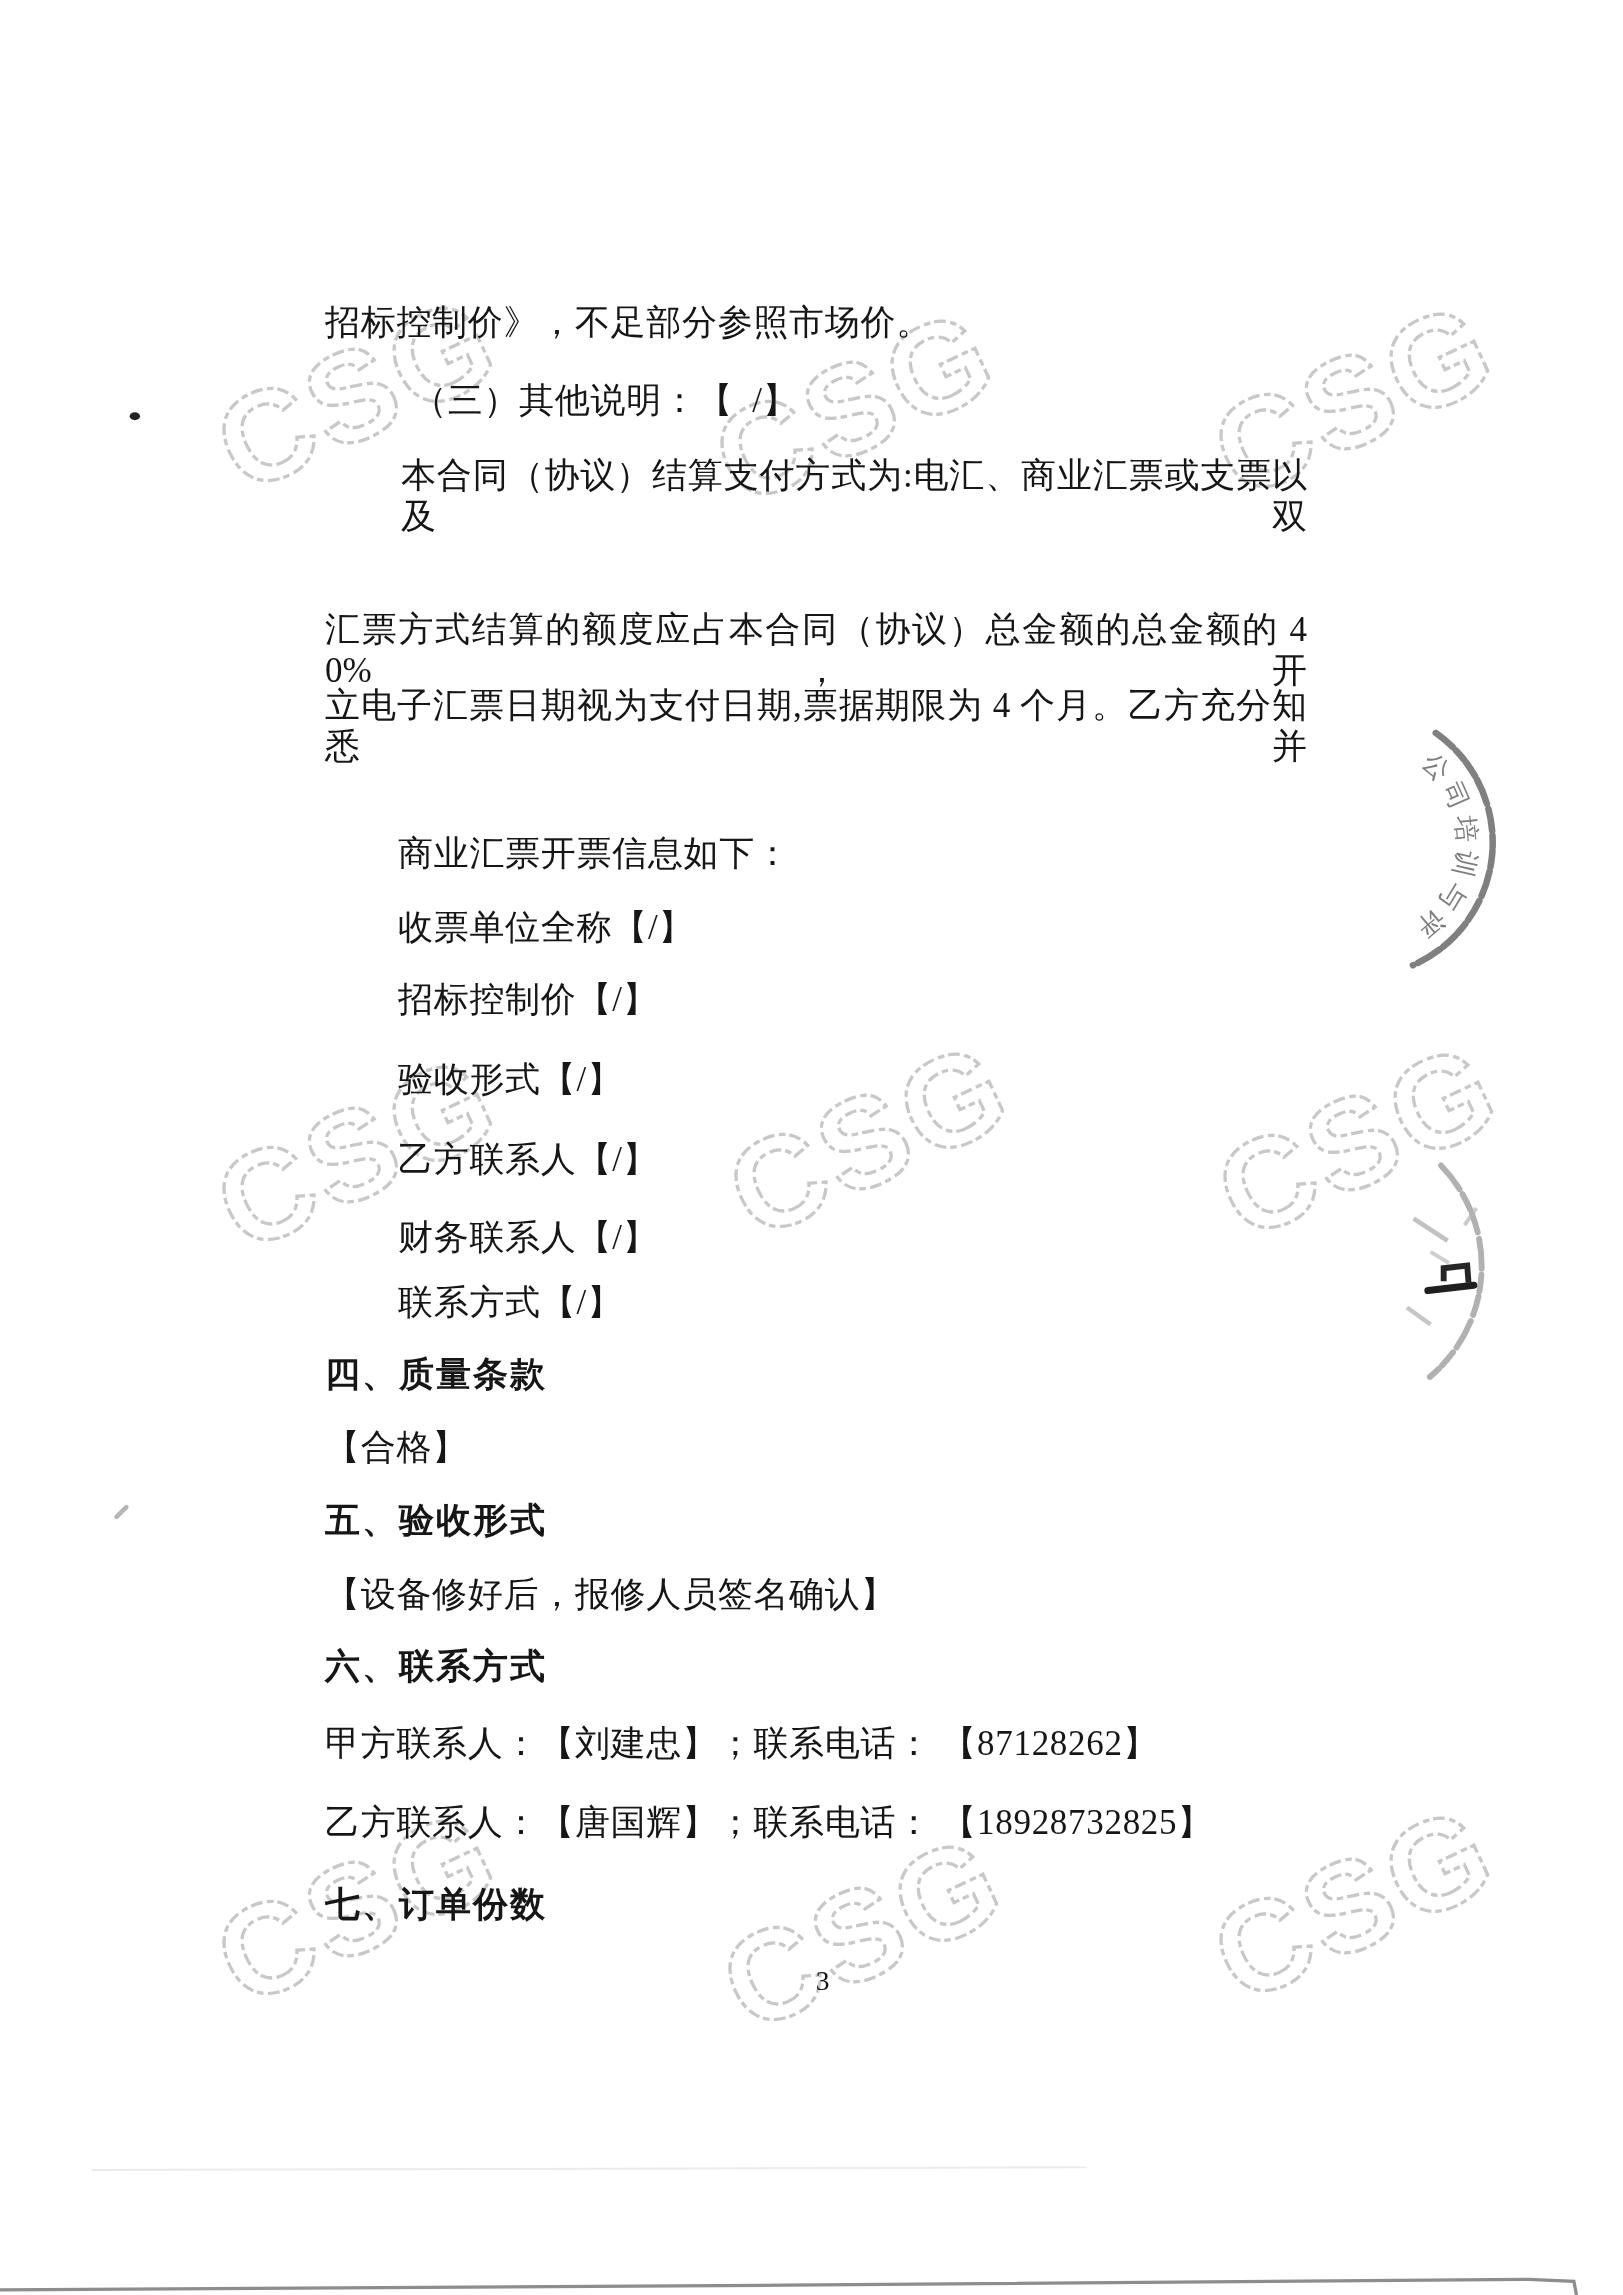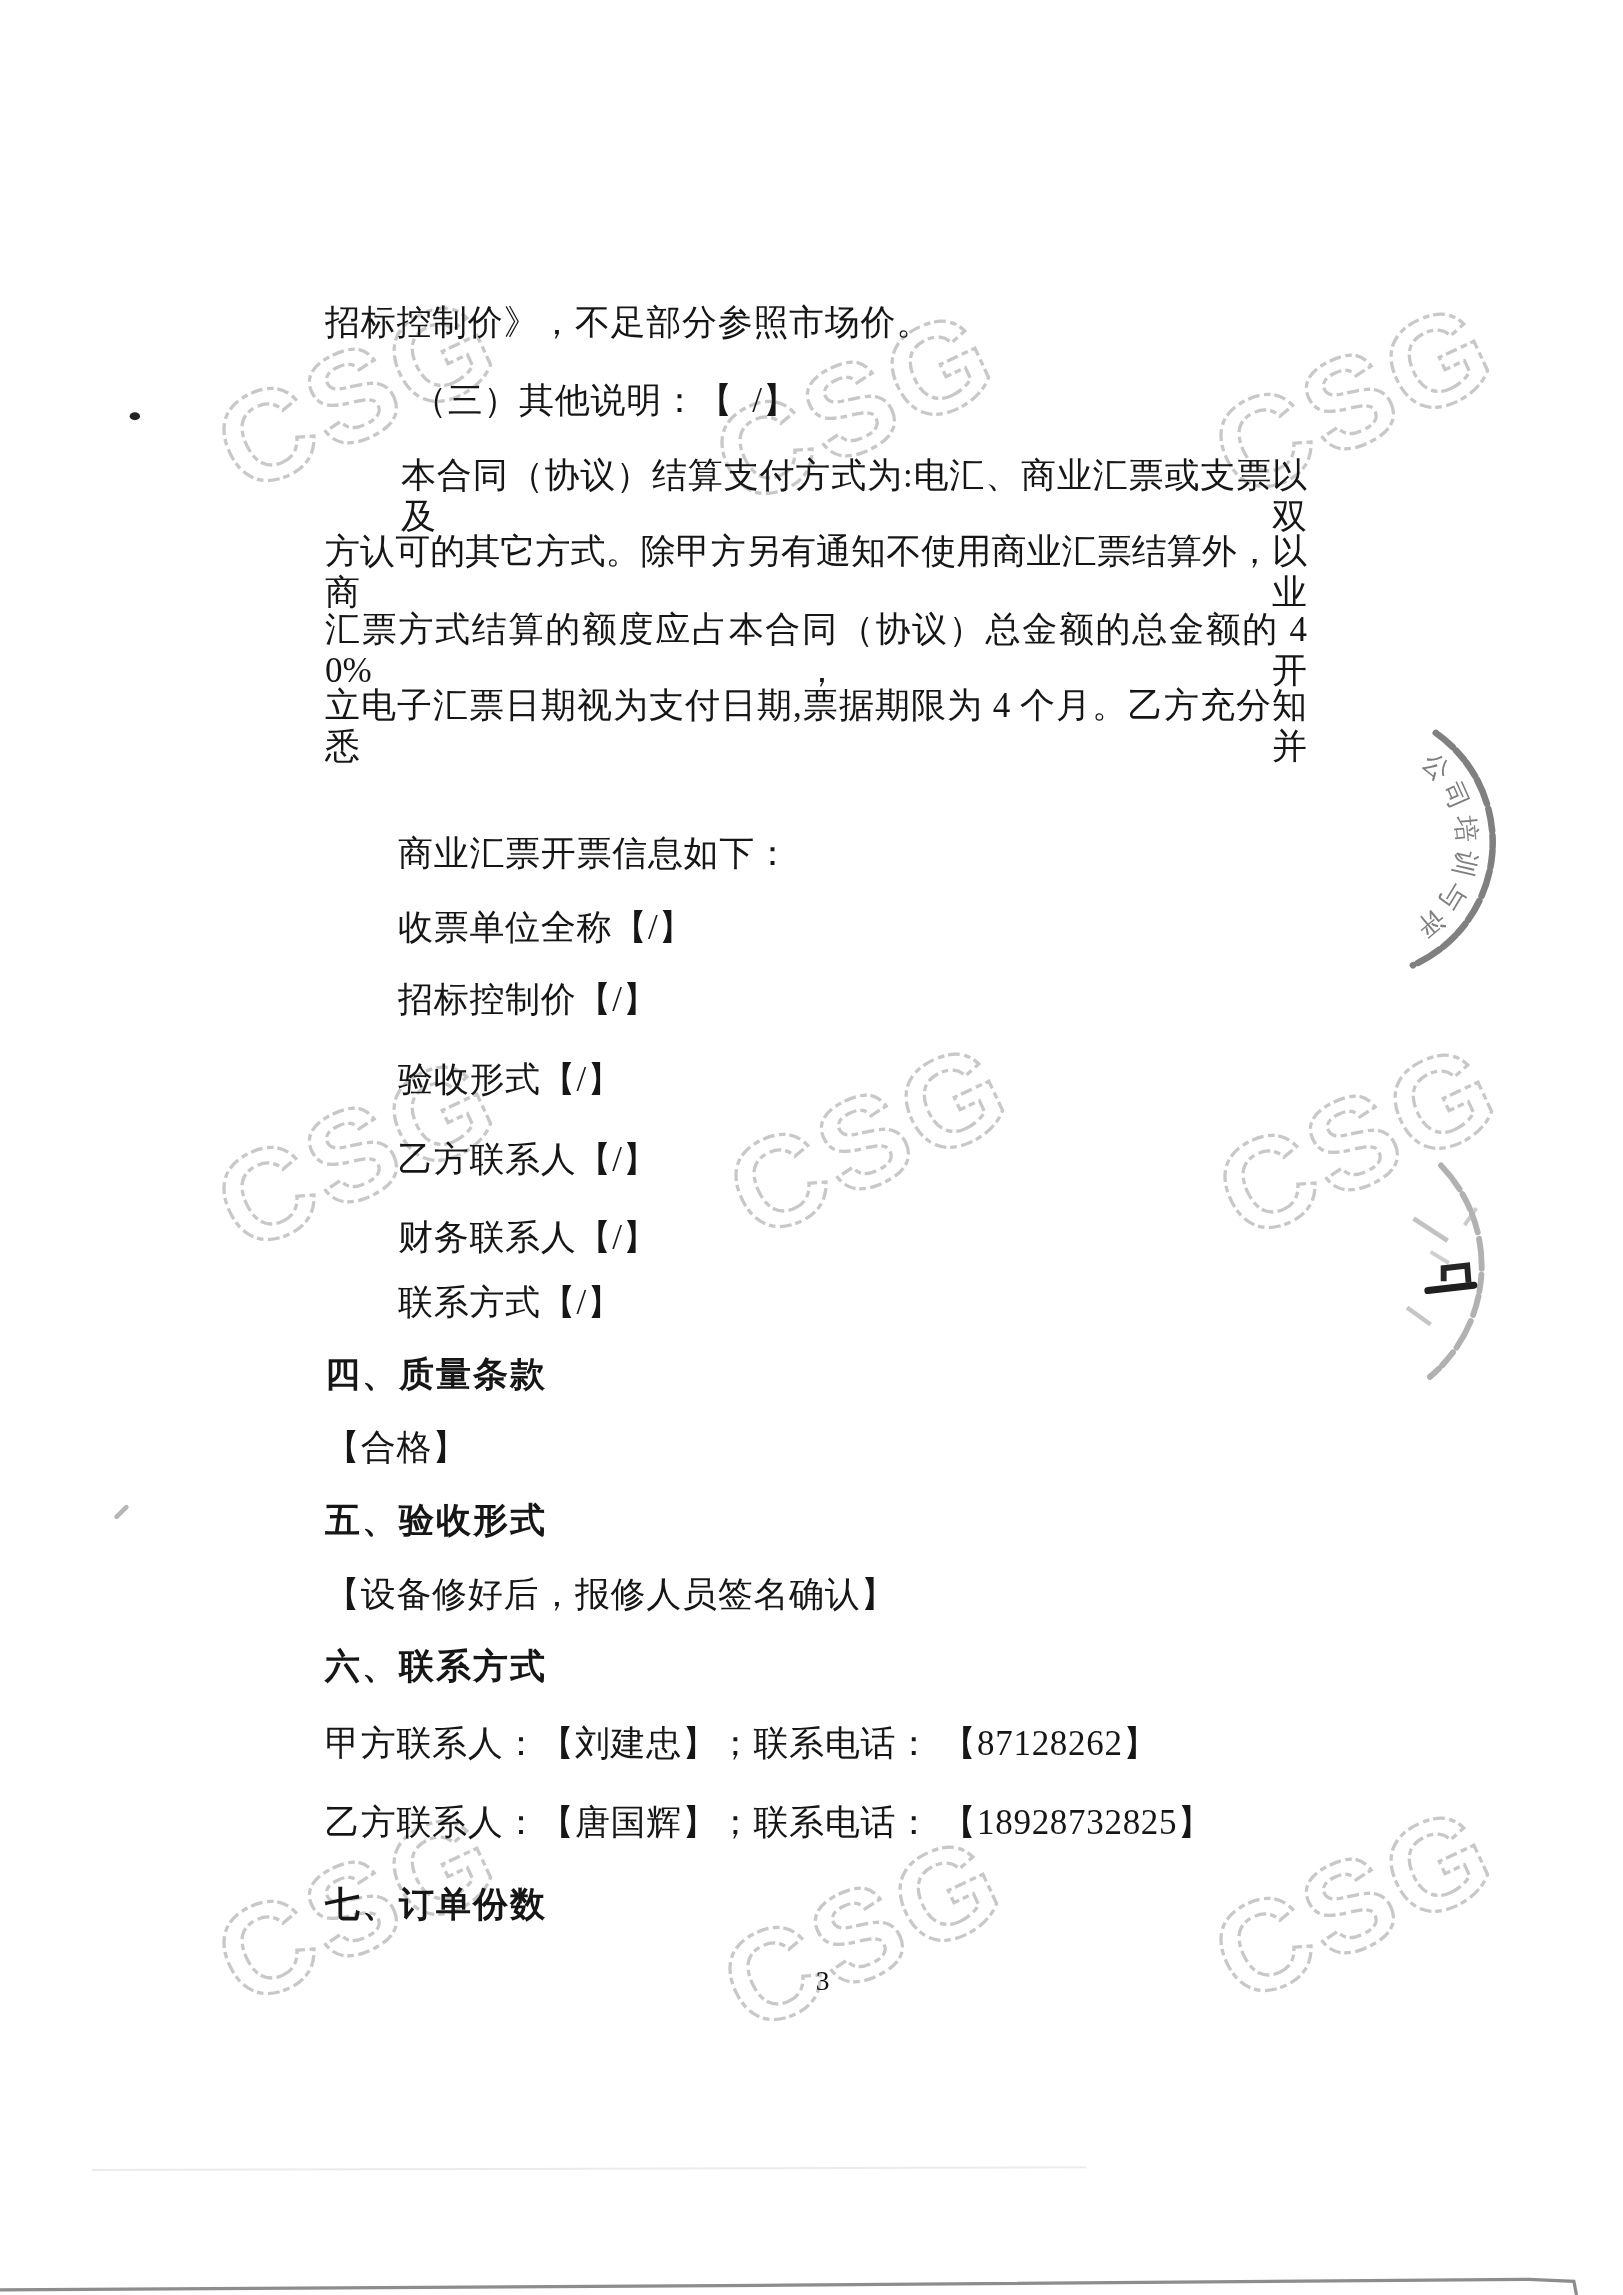--- a/index.html
+++ b/index.html
@@ -55,21 +55,20 @@
   <svg class="wm" style="left:702px;top:1788px" viewBox="0 0 440 370">
     <text x="6" y="296" transform="rotate(-25 220 185)">CSG</text>
   </svg>
   <svg class="wm" style="left:1193px;top:1759px" viewBox="0 0 440 370">
     <text x="6" y="296" transform="rotate(-25 220 185)">CSG</text>
   </svg>
 
   <div class="ln" style="left:325px;top:302px">招标控制价》，不足部分参照市场价。</div>
   <div class="ln" style="left:412px;top:380px">（三）其他说明：【  /】</div>
   <div class="ln just" style="left:401px;top:455px;width:906px">本合同（协议）结算支付方式为:电汇、商业汇票或支票以及双</div>
-  <div class="ln just" style="left:325px;top:531px;width:982px">方认可的其它方式。除甲方另有通知不使用商业汇票结算外，以商业</div>
   <div class="ln just" style="left:325px;top:609px;width:982px">汇票方式结算的额度应占本合同（协议）总金额的总金额的 40%，开</div>
   <div class="ln just" style="left:325px;top:685px;width:982px">立电子汇票日期视为支付日期,票据期限为 4 个月。乙方充分知悉并</div>
   <div class="ln" style="left:398px;top:833px">商业汇票开票信息如下：</div>
   <div class="ln" style="left:398px;top:907px">收票单位全称【/】</div>
   <div class="ln" style="left:398px;top:979px">招标控制价【/】</div>
   <div class="ln" style="left:398px;top:1059px">验收形式【/】</div>
   <div class="ln" style="left:398px;top:1139px">乙方联系人【/】</div>
   <div class="ln" style="left:398px;top:1217px">财务联系人【/】</div>
   <div class="ln" style="left:398px;top:1282px">联系方式【/】</div>
   <div class="ln hd" style="left:325px;top:1354px">四、质量条款</div>

